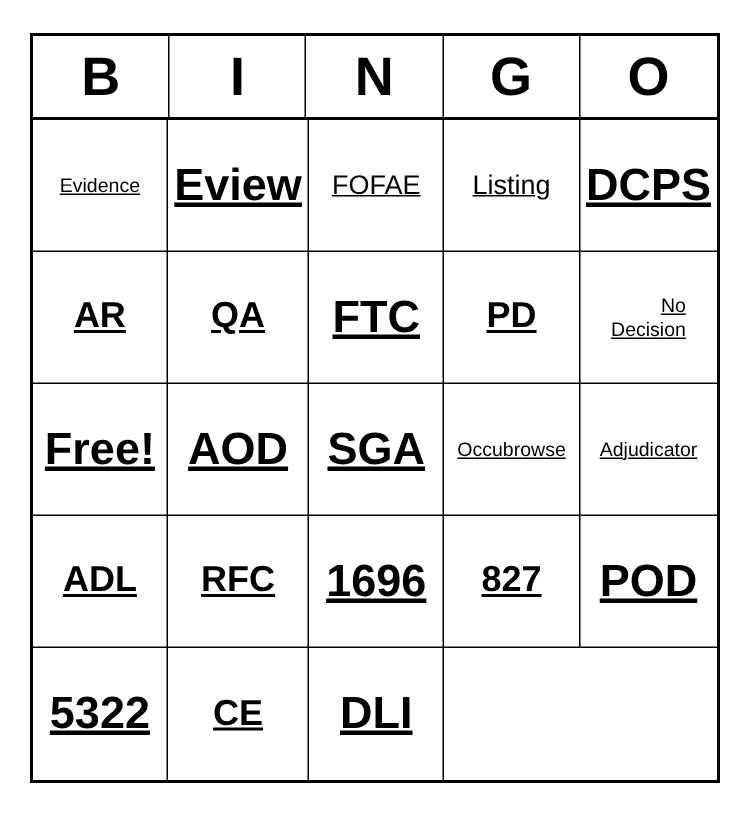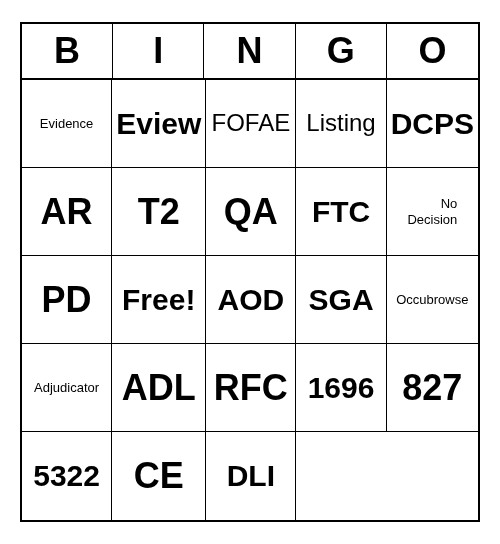--- a/index.html
+++ b/index.html
@@ -48,50 +48,51 @@
     }
 
     .bingo-cell {
       border-right: 1px solid #000;
       border-bottom: 1px solid #000;
       display: flex;
       align-items: center;
       justify-content: center;
       text-align: center;
       padding: 4px;
+      text-decoration: underline;
     }
 
     .bingo-cell:nth-child(5n) {
       border-right: none;
       text-align: right;
     }
 
     .bingo-cell:nth-child(n+21) {
       border-bottom: none;
     }
 
     .cell-text {
       line-height: 1.2;
     }
 
     .size-small {
       font-size: 13px;
     }
 
     .size-medium {
-      font-size: 24px;
+      font-size: 18px;
     }
 
     .size-large {
       font-size: 30px;
       font-weight: bold;
     }
 
     .size-xlarge {
-      font-size: 36px;
+      font-size: 24px;
       font-weight: bold;
     }
   </style>
 </head>
 <body>
 
 <div class="bingo-card">
   <div class="bingo-header">
   <div class="bingo-header-cell">B</div>
       <div class="bingo-header-cell">I</div>
@@ -112,33 +113,30 @@
       <div class="bingo-cell">
         <span class="cell-text size-medium">Listing</span>
       </div>
       <div class="bingo-cell">
         <span class="cell-text size-large">DCPS</span>
       </div>
       <div class="bingo-cell">
         <span class="cell-text size-xlarge">AR</span>
       </div>
       <div class="bingo-cell">
-        <span class="cell-text size-xlarge">T2</span>
-      </div>
-      <div class="bingo-cell">
         <span class="cell-text size-xlarge">QA</span>
       </div>
       <div class="bingo-cell">
         <span class="cell-text size-large">FTC</span>
       </div>
       <div class="bingo-cell">
-        <span class="cell-text size-small">No<br>Decision</span>
+        <span class="cell-text size-xlarge">PD</span>
       </div>
       <div class="bingo-cell">
-        <span class="cell-text size-xlarge">PD</span>
+        <span class="cell-text size-small">No<br>Decision</span>
       </div>
       <div class="bingo-cell">
         <span class="cell-text size-large">Free!</span>
       </div>
       <div class="bingo-cell">
         <span class="cell-text size-large">AOD</span>
       </div>
       <div class="bingo-cell">
         <span class="cell-text size-large">SGA</span>
       </div>
@@ -154,20 +152,23 @@
       <div class="bingo-cell">
         <span class="cell-text size-xlarge">RFC</span>
       </div>
       <div class="bingo-cell">
         <span class="cell-text size-large">1696</span>
       </div>
       <div class="bingo-cell">
         <span class="cell-text size-xlarge">827</span>
       </div>
       <div class="bingo-cell">
+        <span class="cell-text size-large">POD</span>
+      </div>
+      <div class="bingo-cell">
         <span class="cell-text size-large">5322</span>
       </div>
       <div class="bingo-cell">
         <span class="cell-text size-xlarge">CE</span>
       </div>
       <div class="bingo-cell">
         <span class="cell-text size-large">DLI</span>
       </div>
     </div>
 </div>

